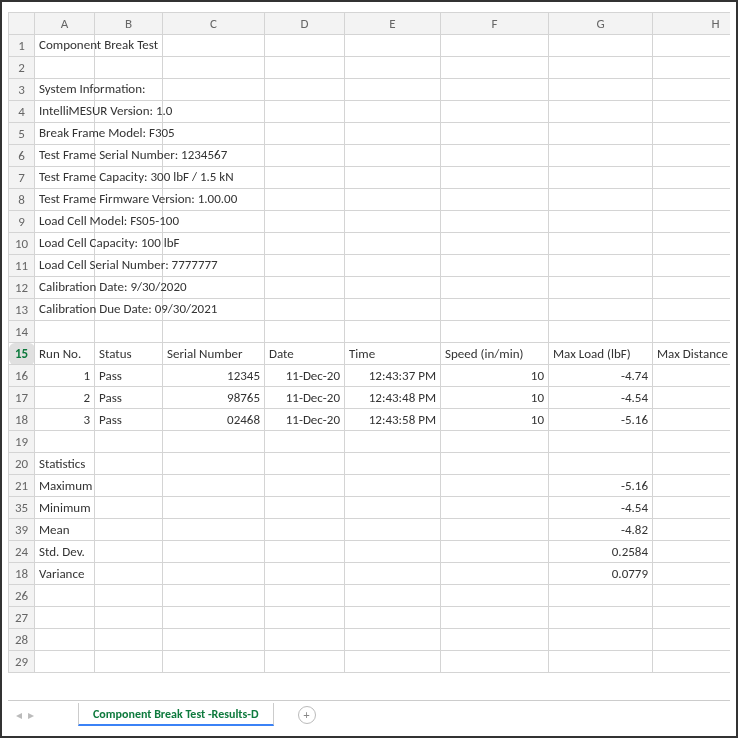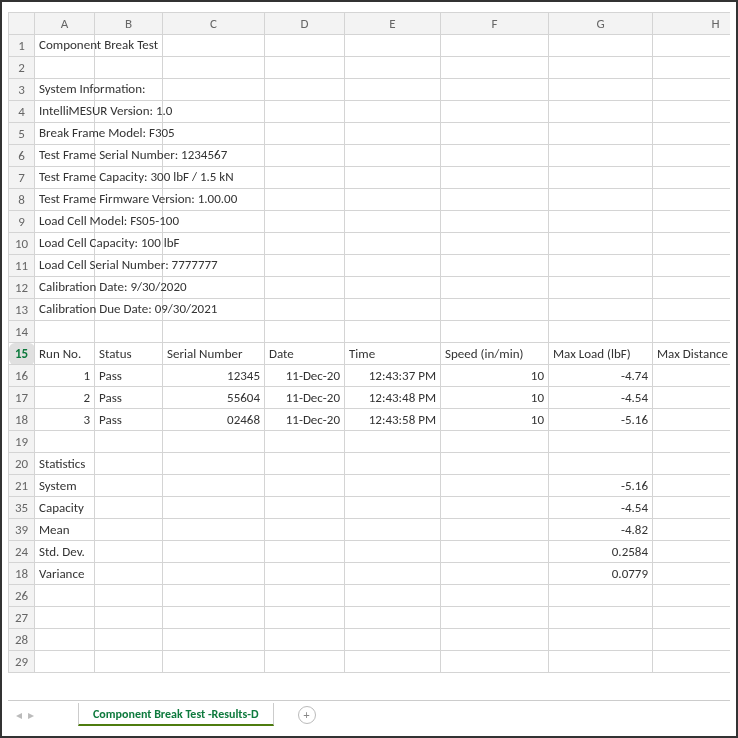--- a/index.html
+++ b/index.html
@@ -97,21 +97,21 @@
     padding-left: 8px;
   }
   .tab-nav span { cursor: default; }
   .tab {
     padding: 4px 14px 3px;
     border: 1px solid #ccc;
     border-top: none;
     background: #fff;
     color: #0e7a3d;
     font-weight: 700;
-    border-bottom: 2px solid #4d7c0f;
+    border-bottom: 2px solid #3b82f6;
     margin-left: 40px;
     cursor: default;
   }
   .tab-add {
     width: 18px; height: 18px;
     border: 1px solid #bbb;
     border-radius: 50%;
     display: flex;
     align-items: center;
     justify-content: center;
@@ -349,21 +349,21 @@
             <td class="num">11-Dec-20</td>
             <td class="num">12:43:37 PM</td>
             <td class="num">10</td>
             <td class="num">-4.74</td>
             <td class="num">0.3805</td>
           </tr>
           <tr>
             <td class="rowhdr">17</td>
             <td class="num">2</td>
             <td>Pass</td>
-            <td class="num">55604</td>
+            <td class="num">98765</td>
             <td class="num">11-Dec-20</td>
             <td class="num">12:43:48 PM</td>
             <td class="num">10</td>
             <td class="num">-4.54</td>
             <td class="num">0.365</td>
           </tr>
           <tr>
             <td class="rowhdr">18</td>
             <td class="num">3</td>
             <td>Pass</td>
@@ -391,32 +391,32 @@
             <td></td>
             <td></td>
             <td></td>
             <td></td>
             <td></td>
             <td></td>
             <td></td>
           </tr>
           <tr>
             <td class="rowhdr">21</td>
-            <td>System</td>
+            <td>Maximum</td>
             <td></td>
             <td></td>
             <td></td>
             <td></td>
             <td></td>
             <td class="num">-5.16</td>
             <td class="num">0.3805</td>
           </tr>
           <tr>
             <td class="rowhdr">35</td>
-            <td>Capacity</td>
+            <td>Minimum</td>
             <td></td>
             <td></td>
             <td></td>
             <td></td>
             <td></td>
             <td class="num">-4.54</td>
             <td class="num">0.365</td>
           </tr>
           <tr>
             <td class="rowhdr">39</td>

